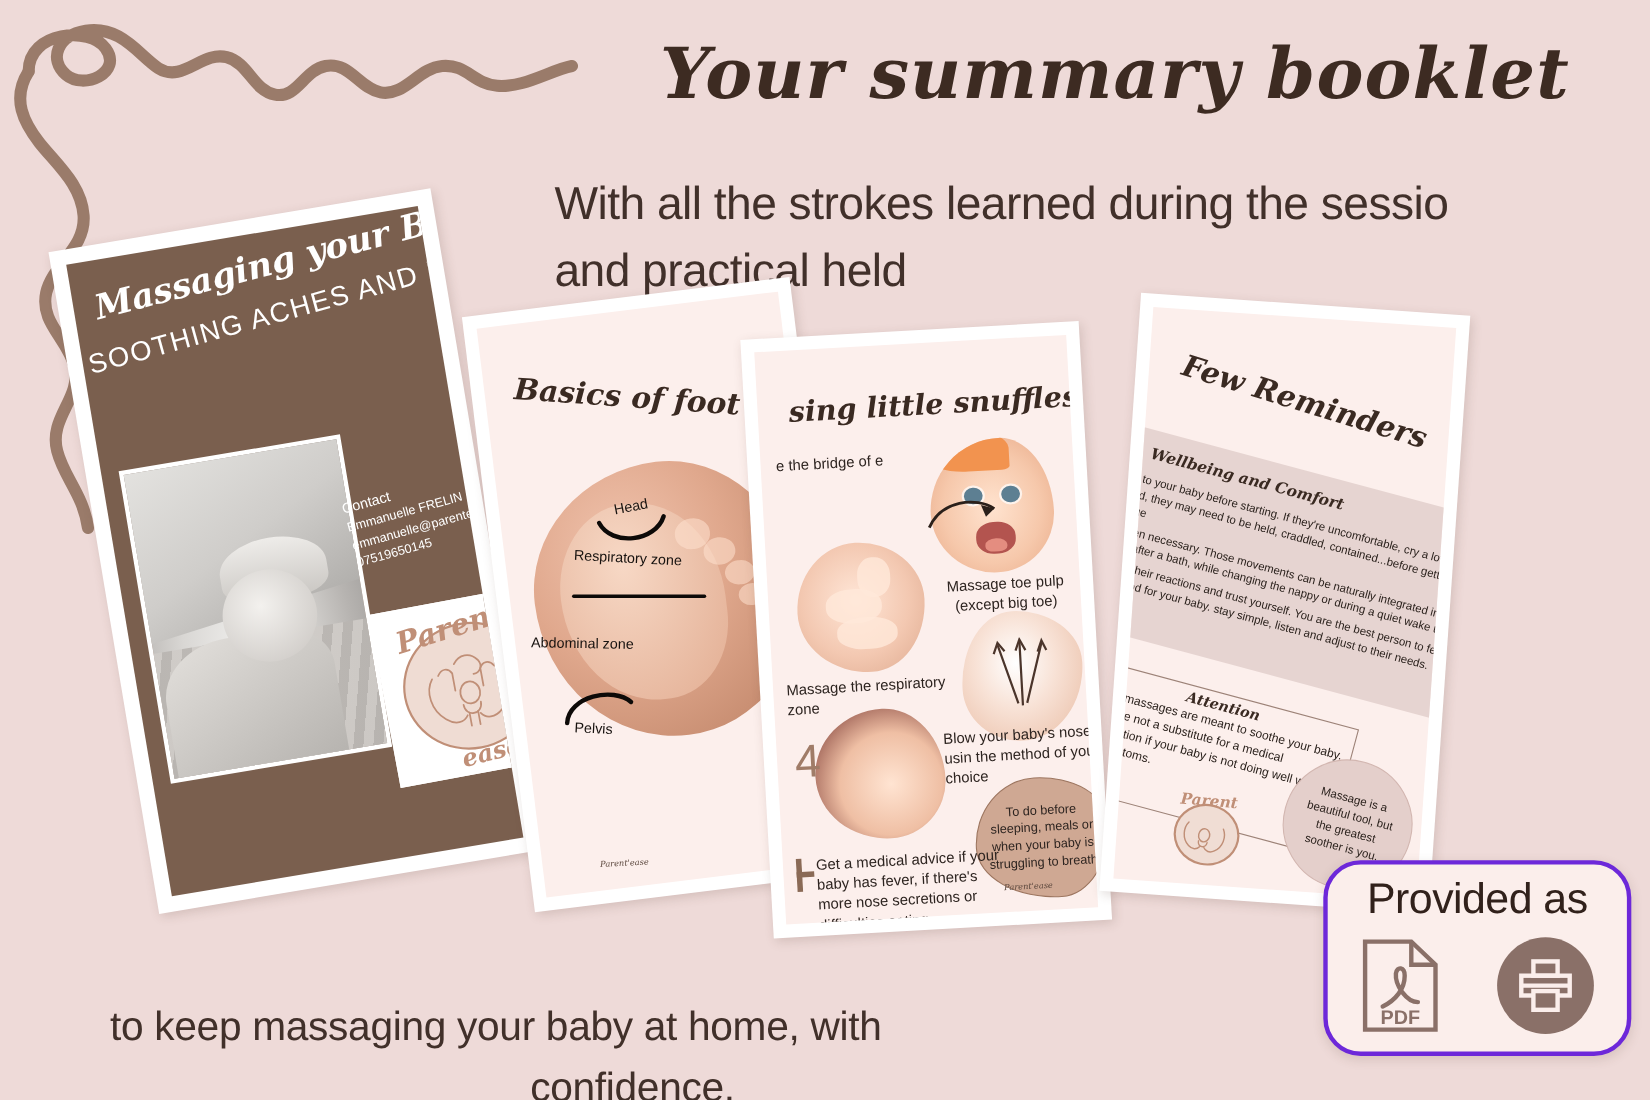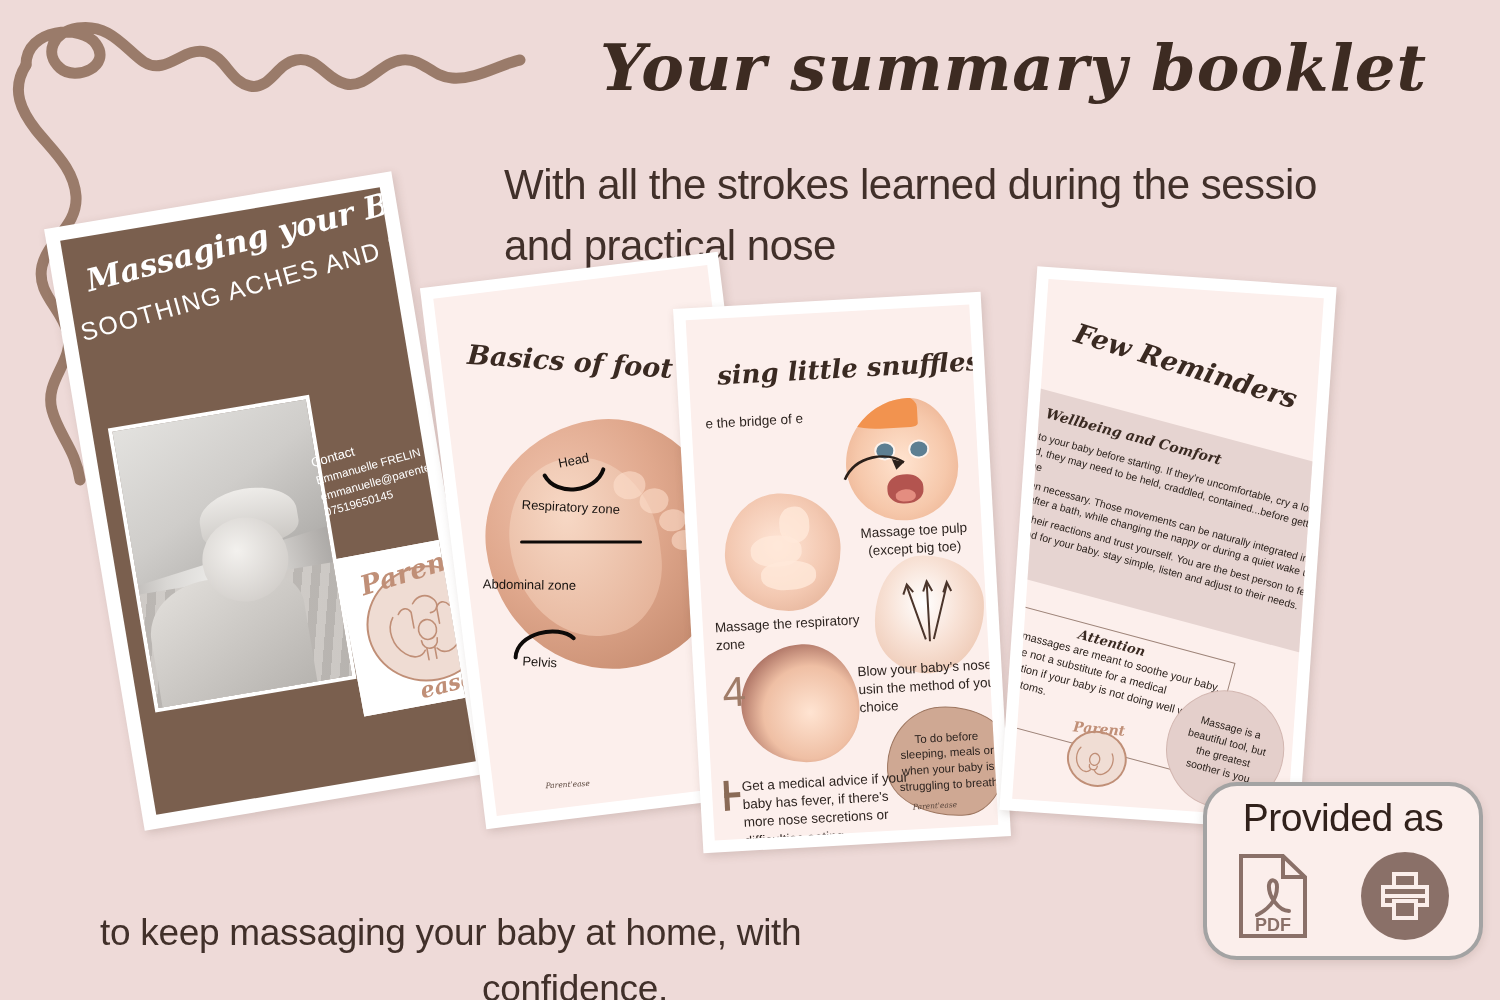--- a/index.html
+++ b/index.html
@@ -176,21 +176,21 @@
     text-align:center;font-size:10.5px;line-height:1.45;color:#2a211c;padding:14px;box-sizing:border-box;
     transform:rotate(11deg);}
   .p4-logo{position:absolute;left:46px;bottom:14px;width:68px;height:68px;transform:rotate(8deg);}
   .p4-logo .c{position:absolute;left:6px;top:8px;width:56px;height:52px;border-radius:50%;
     background:#f0ddd4;border:2px solid #c08f77;}
   .p4-logo .w{position:absolute;left:6px;top:-2px;font-family:"DejaVu Serif",serif;font-style:italic;
     font-weight:700;font-size:14px;color:#c08f77;transform:rotate(-7deg);}
 
   
   .badge{position:absolute;left:1203px;top:782px;width:272px;height:170px;
-    background:#fbeeeb;border:4px solid #a3a3a3;border-radius:34px;
+    background:#fbeeeb;border:4px solid #6d28d9;border-radius:34px;
     box-shadow:0 3px 10px rgba(90,60,48,.15);}
   .badge-title{position:absolute;left:0;right:0;top:10px;text-align:center;font-size:39px;color:#31211b;
     letter-spacing:-0.5px;}
   .badge-icons{position:absolute;left:0;right:0;top:66px;display:flex;justify-content:center;
     align-items:center;gap:52px;}
   .pdf-ico{position:relative;width:72px;height:86px;}
   .print-ico{width:88px;height:88px;border-radius:50%;background:#8a7068;display:flex;
     align-items:center;justify-content:center;}
 </style>
 </head>
@@ -206,21 +206,21 @@
              C 368 78, 380 52, 402 50 C 424 48, 430 66, 452 68
              C 476 70, 500 54, 520 50" fill="none" stroke="#9a7b6a" stroke-width="11" stroke-linecap="round"></path>
     <path d="M 26 55 C 10 80, 22 102, 36 120 C 52 140, 74 158, 76 186
              C 78 216, 48 230, 42 256 C 36 284, 62 298, 68 324
              C 74 352, 44 370, 52 400 C 58 424, 76 440, 80 470" fill="none" stroke="#9a7b6a" stroke-width="11" stroke-linecap="round"></path>
   </svg>
 
   <div class="title-script">Your summary booklet</div>
   <div class="subtitle">
     <div>With all the strokes learned during the sessio</div>
-    <div>and practical nose</div>
+    <div>and practical held</div>
   </div>
 
   <div class="sheet" id="page1">
     <div class="inner">
       <div class="cov-script">Massaging your Baby</div>
       <div class="cov-sub">SOOTHING ACHES AND PAINS</div>
 
       <div class="cov-photo">
         <div class="blanketA"></div>
         <div class="blanketB"></div>

